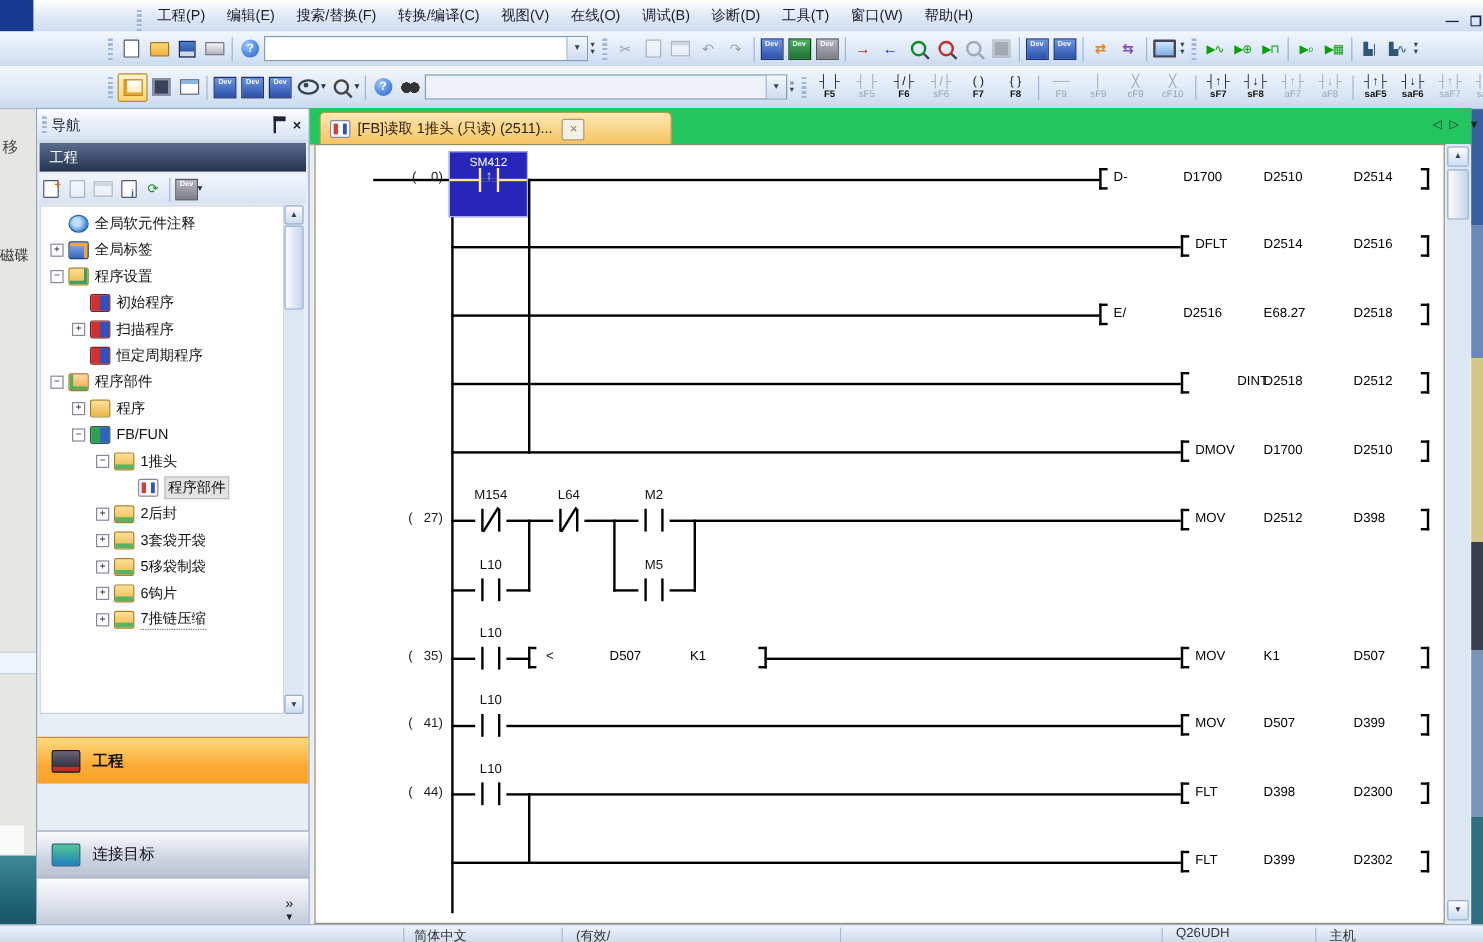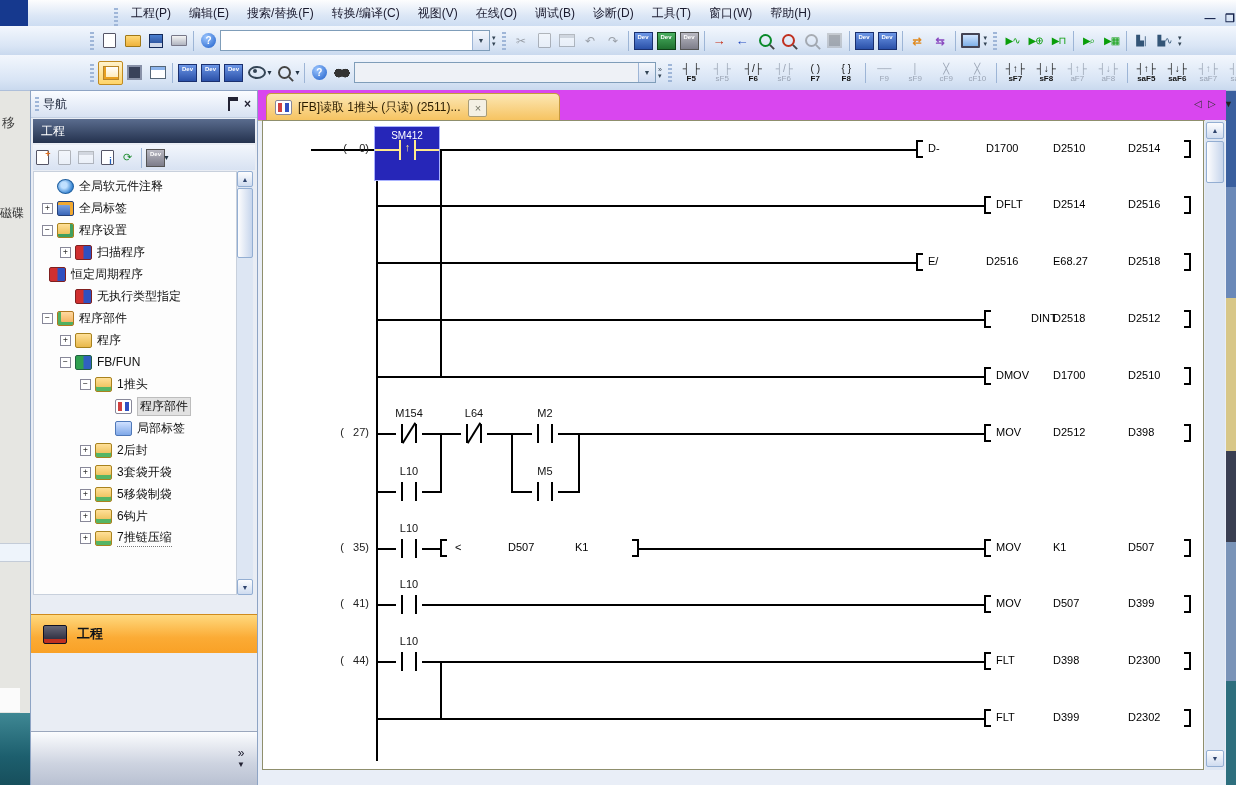--- a/index.html
+++ b/index.html
@@ -100,21 +100,21 @@
   .nbi{width:22px;height:17px;margin:0 10px 0 12px;border-radius:2px;flex:none;}
   .nbi.proj{background:linear-gradient(#667,#223);border:1px solid #112;box-shadow:inset 0 -4px 0 #c03020;}
   .nbi.lib{background:linear-gradient(#f8f4e8,#d8cfa8);border:1px solid #998;box-shadow:inset 0 -3px 0 #9cc060;}
   .nbi.conn{background:linear-gradient(#50c890,#2080c0);border:1px solid #206080;}
   
   .sb{background:#dde6f3;}
   .sbtn{position:absolute;background:linear-gradient(#fdfdfe,#cfdcf0);border:1px solid #93aed2;border-radius:2px;
      display:flex;align-items:center;justify-content:center;font-size:7px;color:#30456e;box-sizing:border-box;}
   .sthumb{position:absolute;background:linear-gradient(90deg,#fdfdfe,#c6d5ec);border:1px solid #93aed2;border-radius:2px;box-sizing:border-box;}
   
-  #tabbar{left:258px;top:90px;width:968px;height:30px;background:#d946ef;border-bottom:1px solid #b9ae8c;}
+  #tabbar{left:258px;top:90px;width:968px;height:30px;background:#22c55e;border-bottom:1px solid #b9ae8c;}
   #activetab{position:absolute;left:8px;top:3px;width:292px;height:27px;
      background:linear-gradient(#fce7b4,#f6c25e);border:1px solid #c69a3e;border-bottom:none;
      border-radius:5px 5px 0 0;display:flex;align-items:center;font-size:12px;color:#2a1c00;}
   #canvas{left:262px;top:120px;width:942px;height:650px;background:#fff;
      border:1px solid #8f8f6d;box-sizing:border-box;overflow:hidden;}
   .w{position:absolute;background:#000;}
   .steplbl{position:absolute;width:76px;left:30px;text-align:right;font-size:11px;color:#222;white-space:pre;}
   .clab{position:absolute;transform:translateX(-50%);font-size:11px;color:#111;white-space:nowrap;}
   .cont{position:absolute;width:26px;height:19px;background:#fff;}
   .cont::before,.cont::after{content:"";position:absolute;top:0;width:2px;height:19px;background:#000;}
@@ -461,33 +461,33 @@
           <span class="exp">+</span>
           <span class="tic tag"></span>
           <span class="tlabel">全局标签</span>
         </div>
       <div class="trow" style="padding-left:8px;">
           <span class="exp">−</span>
           <span class="tic setf"></span>
           <span class="tlabel">程序设置</span>
         </div>
       <div class="trow" style="padding-left:26px;">
+          <span class="exp none"></span>
+          <span class="tic book"></span>
+          <span class="tlabel">初始程序</span>
+        </div>
+      <div class="trow" style="padding-left:26px;">
           <span class="exp">+</span>
           <span class="tic book"></span>
           <span class="tlabel">扫描程序</span>
         </div>
-      <div class="trow" style="">
+      <div class="trow" style="padding-left:26px;">
           <span class="exp none"></span>
           <span class="tic book"></span>
           <span class="tlabel">恒定周期程序</span>
-        </div>
-      <div class="trow" style="padding-left:26px;">
-          <span class="exp none"></span>
-          <span class="tic book"></span>
-          <span class="tlabel">无执行类型指定</span>
         </div>
       <div class="trow" style="padding-left:8px;">
           <span class="exp">−</span>
           <span class="tic pou"></span>
           <span class="tlabel">程序部件</span>
         </div>
       <div class="trow" style="padding-left:26px;">
           <span class="exp">+</span>
           <span class="tic fold"></span>
           <span class="tlabel">程序</span>
@@ -499,25 +499,20 @@
         </div>
       <div class="trow" style="padding-left:46px;">
           <span class="exp">−</span>
           <span class="tic nfold"></span>
           <span class="tlabel">1推头</span>
         </div>
       <div class="trow" style="padding-left:66px;">
           <span class="exp none"></span>
           <span class="tic pageL"></span>
           <span class="tlabel selected">程序部件</span>
-        </div>
-      <div class="trow" style="padding-left:66px;">
-          <span class="exp none"></span>
-          <span class="tic tbl"></span>
-          <span class="tlabel">局部标签</span>
         </div>
       <div class="trow" style="padding-left:46px;">
           <span class="exp">+</span>
           <span class="tic nfold"></span>
           <span class="tlabel">2后封</span>
         </div>
       <div class="trow" style="padding-left:46px;">
           <span class="exp">+</span>
           <span class="tic nfold"></span>
           <span class="tlabel">3套袋开袋</span>
@@ -541,20 +536,24 @@
 
     <div class="abs sb" style="left:206px;top:80px;width:16px;height:424px;">
       <div class="sbtn" style="left:0;top:0;width:16px;height:16px;">▲</div>
       <div class="sthumb" style="left:0;top:17px;width:16px;height:70px;"></div>
       <div class="sbtn" style="left:0;top:408px;width:16px;height:16px;">▼</div>
     </div>
 
     <div class="navbtn sel" style="top:523px;">
         <span class="nbi proj"></span>
         <span>工程</span>
+      </div>
+    <div class="navbtn" style="top:601px;">
+        <span class="nbi conn"></span>
+        <span>连接目标</span>
       </div>
     <div class="navbtn" style="top:640px;height:53px;">
       <span style="margin-left:auto;padding-right:12px;display:flex;flex-direction:column;align-items:center;font-size:12px;color:#223;line-height:11px;">
         <span>»</span>
           <span style="font-size:8px;">▼</span>
       </span>
     </div>
   </div>
 
   <div class="abs" id="tabbar">
@@ -696,13 +695,24 @@
     <div class="itxt" style="left:865px;top:590px;">D2302</div>
     <div class="rb" style="left:921px;top:588px;"></div>
   </div>
 
   <div class="abs sb" style="left:1205px;top:120px;width:20px;height:650px;">
     <div class="sbtn" style="left:1px;top:2px;width:18px;height:17px;">▲</div>
     <div class="sthumb" style="left:1px;top:21px;width:18px;height:42px;"></div>
     <div class="sbtn" style="left:1px;top:630px;width:18px;height:17px;">▼</div>
   </div>
 
+  <div class="abs" id="statusbar">
+    <span class="stseg" style="left:345px;">简体中文</span>
+    <span class="stseg" style="left:480px;">(有效/</span>
+    <span class="stseg" style="left:980px;">Q26UDH</span>
+    <span class="stseg" style="left:1108px;">主机</span>
+    <span class="stsep" style="left:336px;"></span>
+    <span class="stsep" style="left:468px;"></span>
+    <span class="stsep" style="left:700px;"></span>
+    <span class="stsep" style="left:968px;"></span>
+    <span class="stsep" style="left:1096px;"></span>
+  </div>
 </div>
 
 </body></html>

